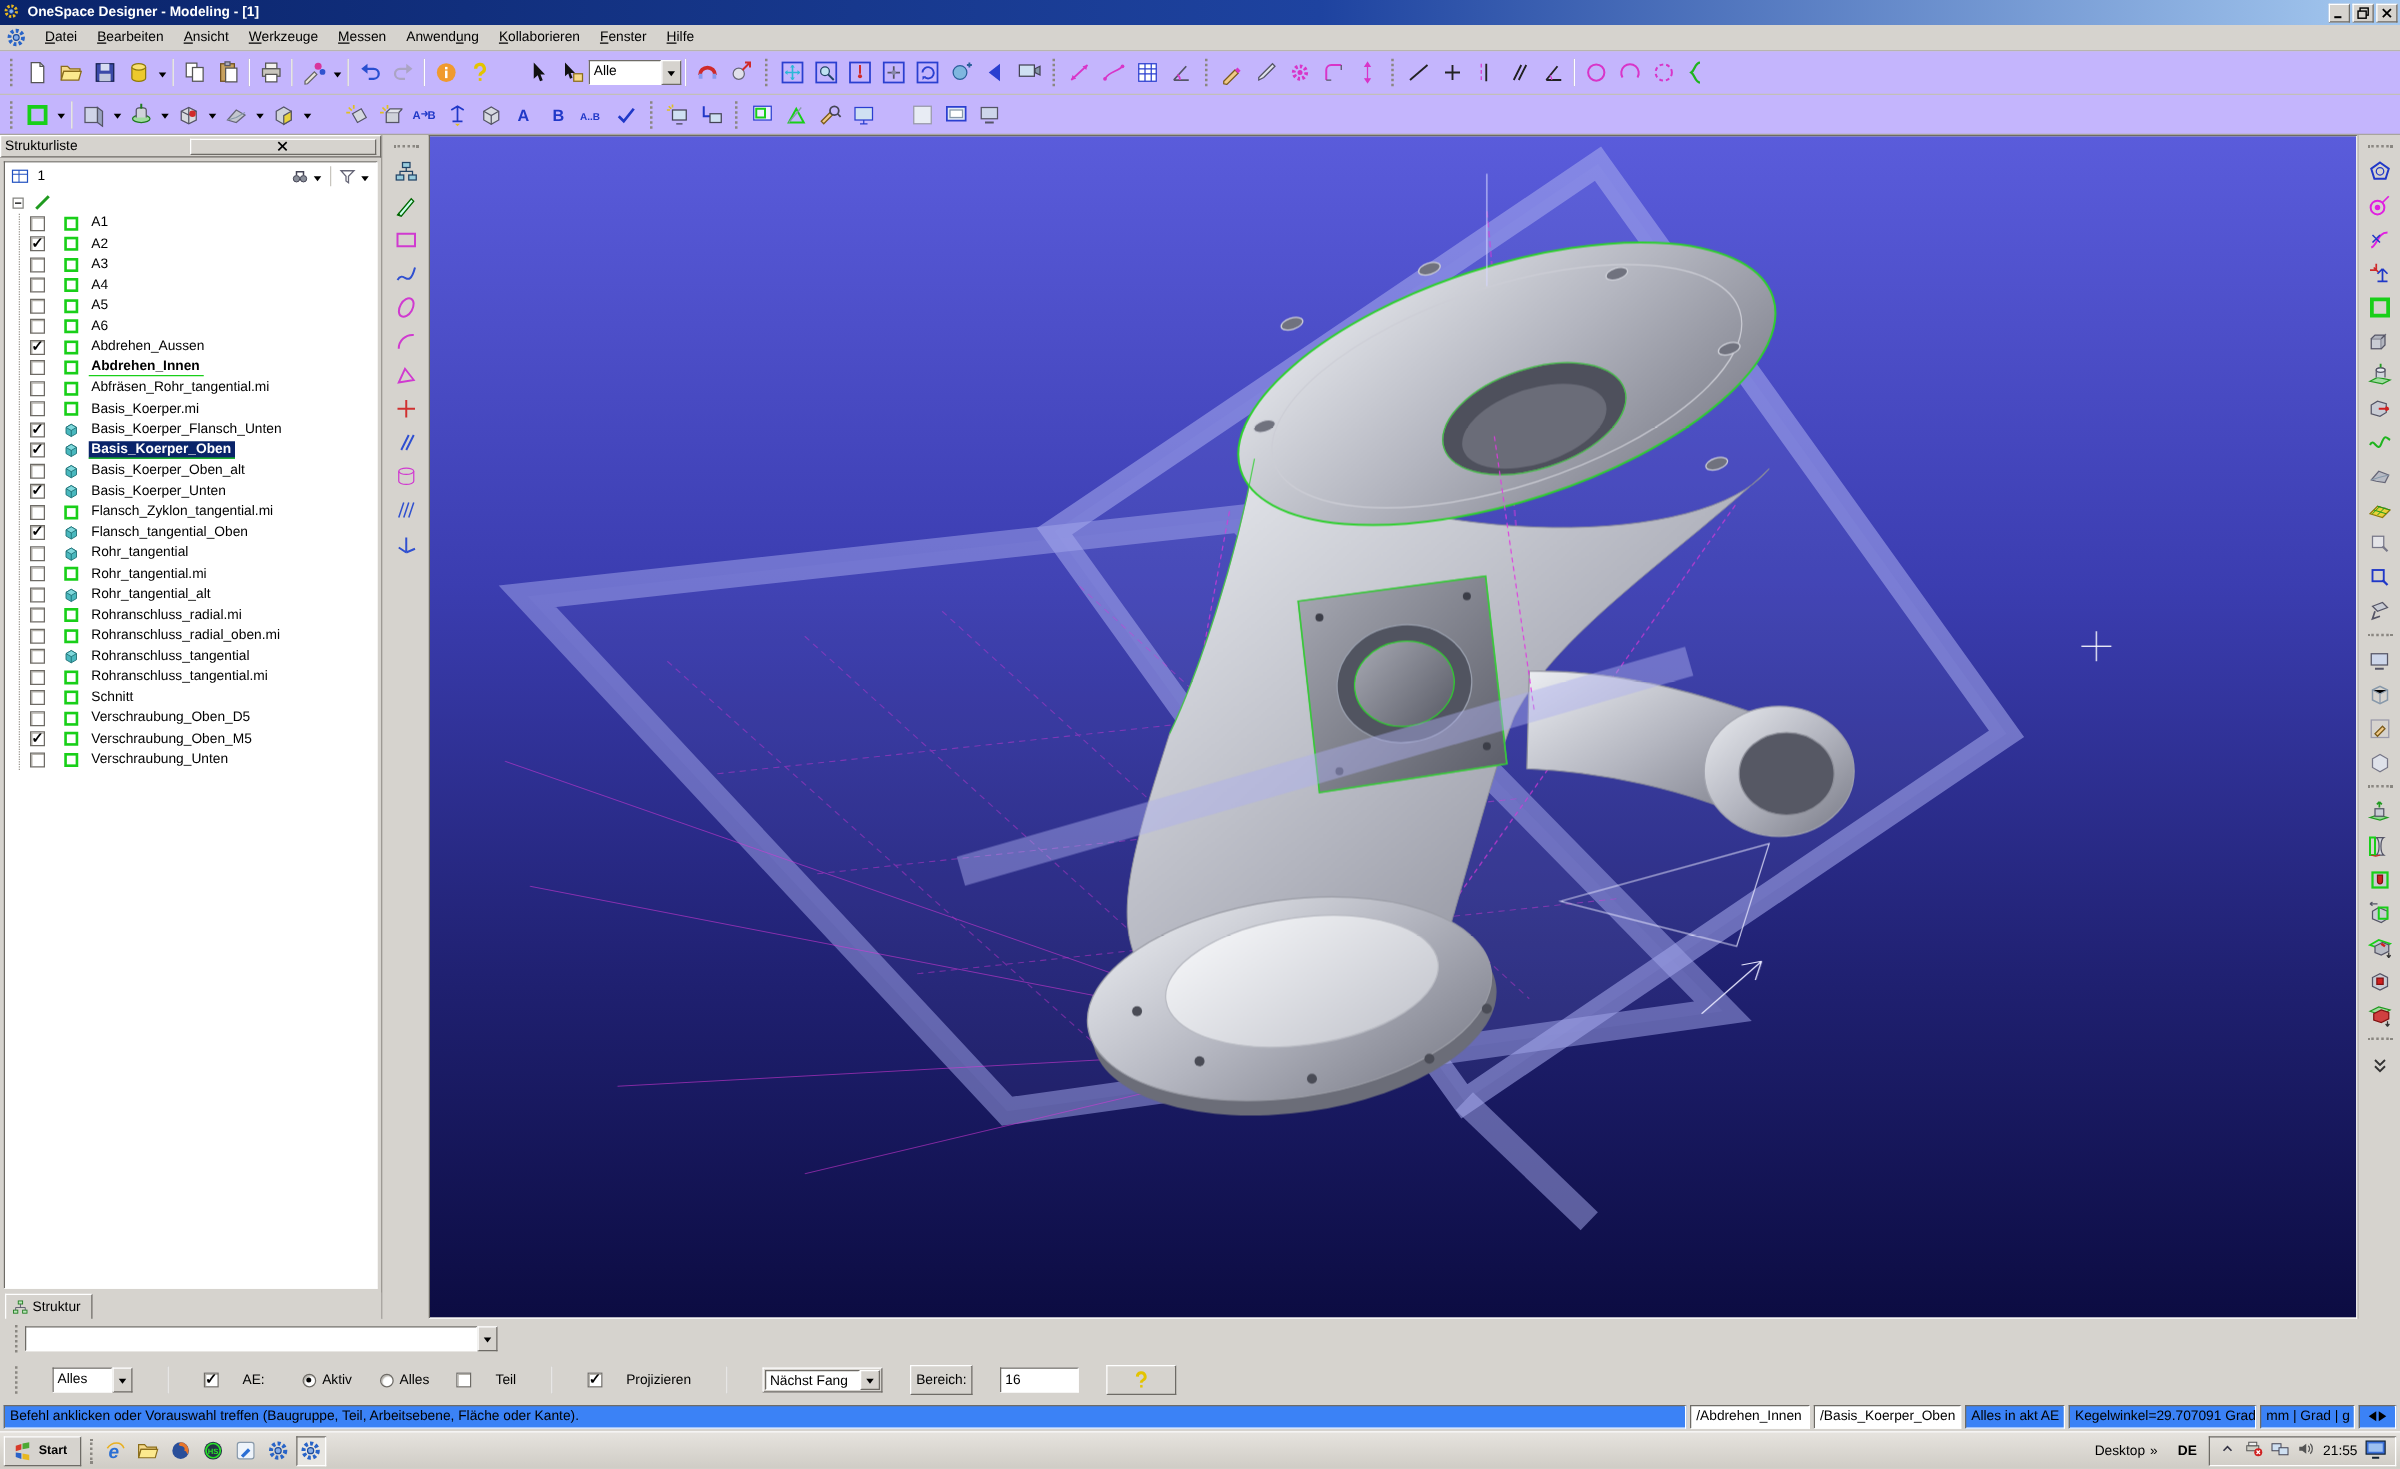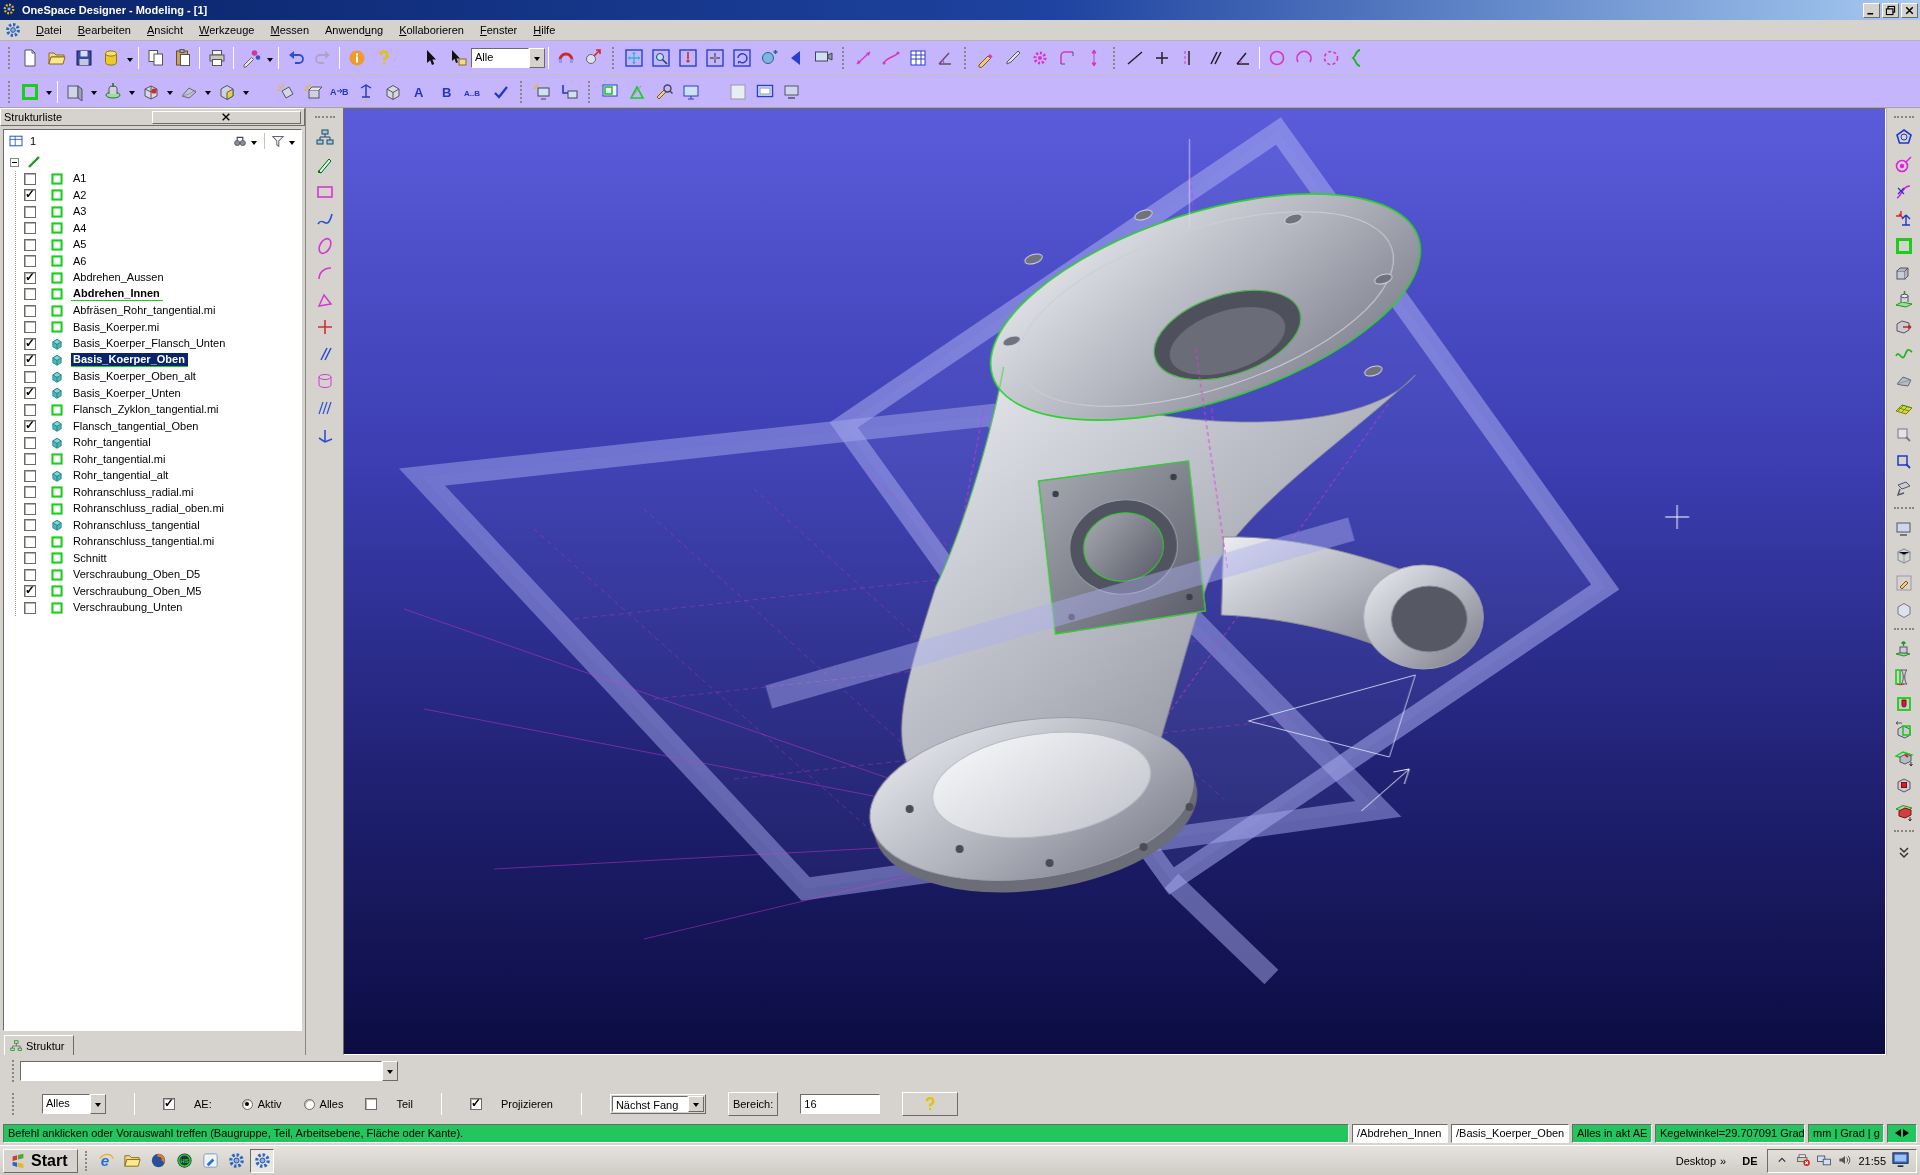--- a/index.html
+++ b/index.html
@@ -83,36 +83,36 @@
 
   
   .comborow { height:32px; display:flex; align-items:center; padding-left:6px; }
   .controlsrow { height:34px; display:flex; align-items:center; padding-left:6px; gap:22px; }
   .bigcombo { width:378px; }
   .csep { width:1px; height:22px; background:#8a8781; border-right:1px solid #fff; margin:0 6px; }
   .radio { width:11px; height:11px; border-radius:50%; background:#fff; border:1px solid #6e6b66; box-shadow:inset 1px 1px 1px #b5b2ab; position:relative; flex:none; }
   .radio.on::after { content:""; position:absolute; left:2.5px; top:2.5px; width:4px; height:4px; border-radius:50%; background:#000; }
   .ctl { display:flex; align-items:center; gap:5px; }
   .bereichbox { display:flex; align-items:center; height:24px; padding:0 4px; }
-  input.numfield { width:80px; height:20px; border:1px solid; border-color:#6e6b66 #fff #fff #6e6b66; font:11px "Liberation Sans",sans-serif; padding:0 3px; }
+  input.numfield { width:63px; height:20px; border:1px solid; border-color:#6e6b66 #fff #fff #6e6b66; font:11px "Liberation Sans",sans-serif; padding:0 3px; }
   .helpbtn { width:56px; height:24px; display:flex; align-items:center; justify-content:center; }
   .helpbtn svg { width:18px; height:18px; }
 
   
   .statusbar { height:24px; display:flex; align-items:center; gap:3px; padding:2px 3px; }
-  .sfield { height:19px; padding:2px 4px; white-space:nowrap; overflow:hidden; border:1px solid; border-color:#6e6b66 #fff #fff #6e6b66; background:#22c55e; }
+  .sfield { height:19px; padding:2px 4px; white-space:nowrap; overflow:hidden; border:1px solid; border-color:#6e6b66 #fff #fff #6e6b66; background:#3b82f6; }
   .sfield.white { background:#fff; }
   .smsg { flex:1; }
   .sarrows { width:30px; display:flex; align-items:center; justify-content:center; gap:2px; }
   .tri-l { border:4px solid transparent; border-right:6px solid #000; }
   .tri-r { border:4px solid transparent; border-left:6px solid #000; }
 
   
   .taskbar { height:30px; background:linear-gradient(180deg,#e6e3de,#cfccc5); border-top:1px solid #fff; display:flex; align-items:center; padding:2px 3px; gap:4px; }
-  .startbtn { height:24px; display:flex; align-items:center; gap:4px; padding:0 10px 0 5px; font-weight:bold; font-size:16px; }
+  .startbtn { height:24px; display:flex; align-items:center; gap:4px; padding:0 10px 0 5px; font-weight:bold; font-size:10px; }
   .startbtn svg { width:18px; height:18px; }
   .qldiv { width:0; height:20px; border-left:2px dotted #8a8781; margin:0 3px; }
   .qlbtn { width:24px; height:24px; display:flex; align-items:center; justify-content:center; }
   .qlbtn svg { width:19px; height:19px; }
   .qlbtn.pressed { border:1px solid; border-color:#6e6b66 #fff #fff #6e6b66; background:#e8e6e1; }
   .tbspace { flex:1; }
   .deskarea { display:flex; align-items:center; gap:4px; padding:0 6px; height:24px; }
   .tray { display:flex; align-items:center; gap:5px; height:24px; padding:0 6px; border:1px solid; border-color:#6e6b66 #fff #fff #6e6b66;text-align:right; }
   .tray svg { width:16px; height:16px; }
   .tray .dispicon svg { width:19px; height:19px; }

